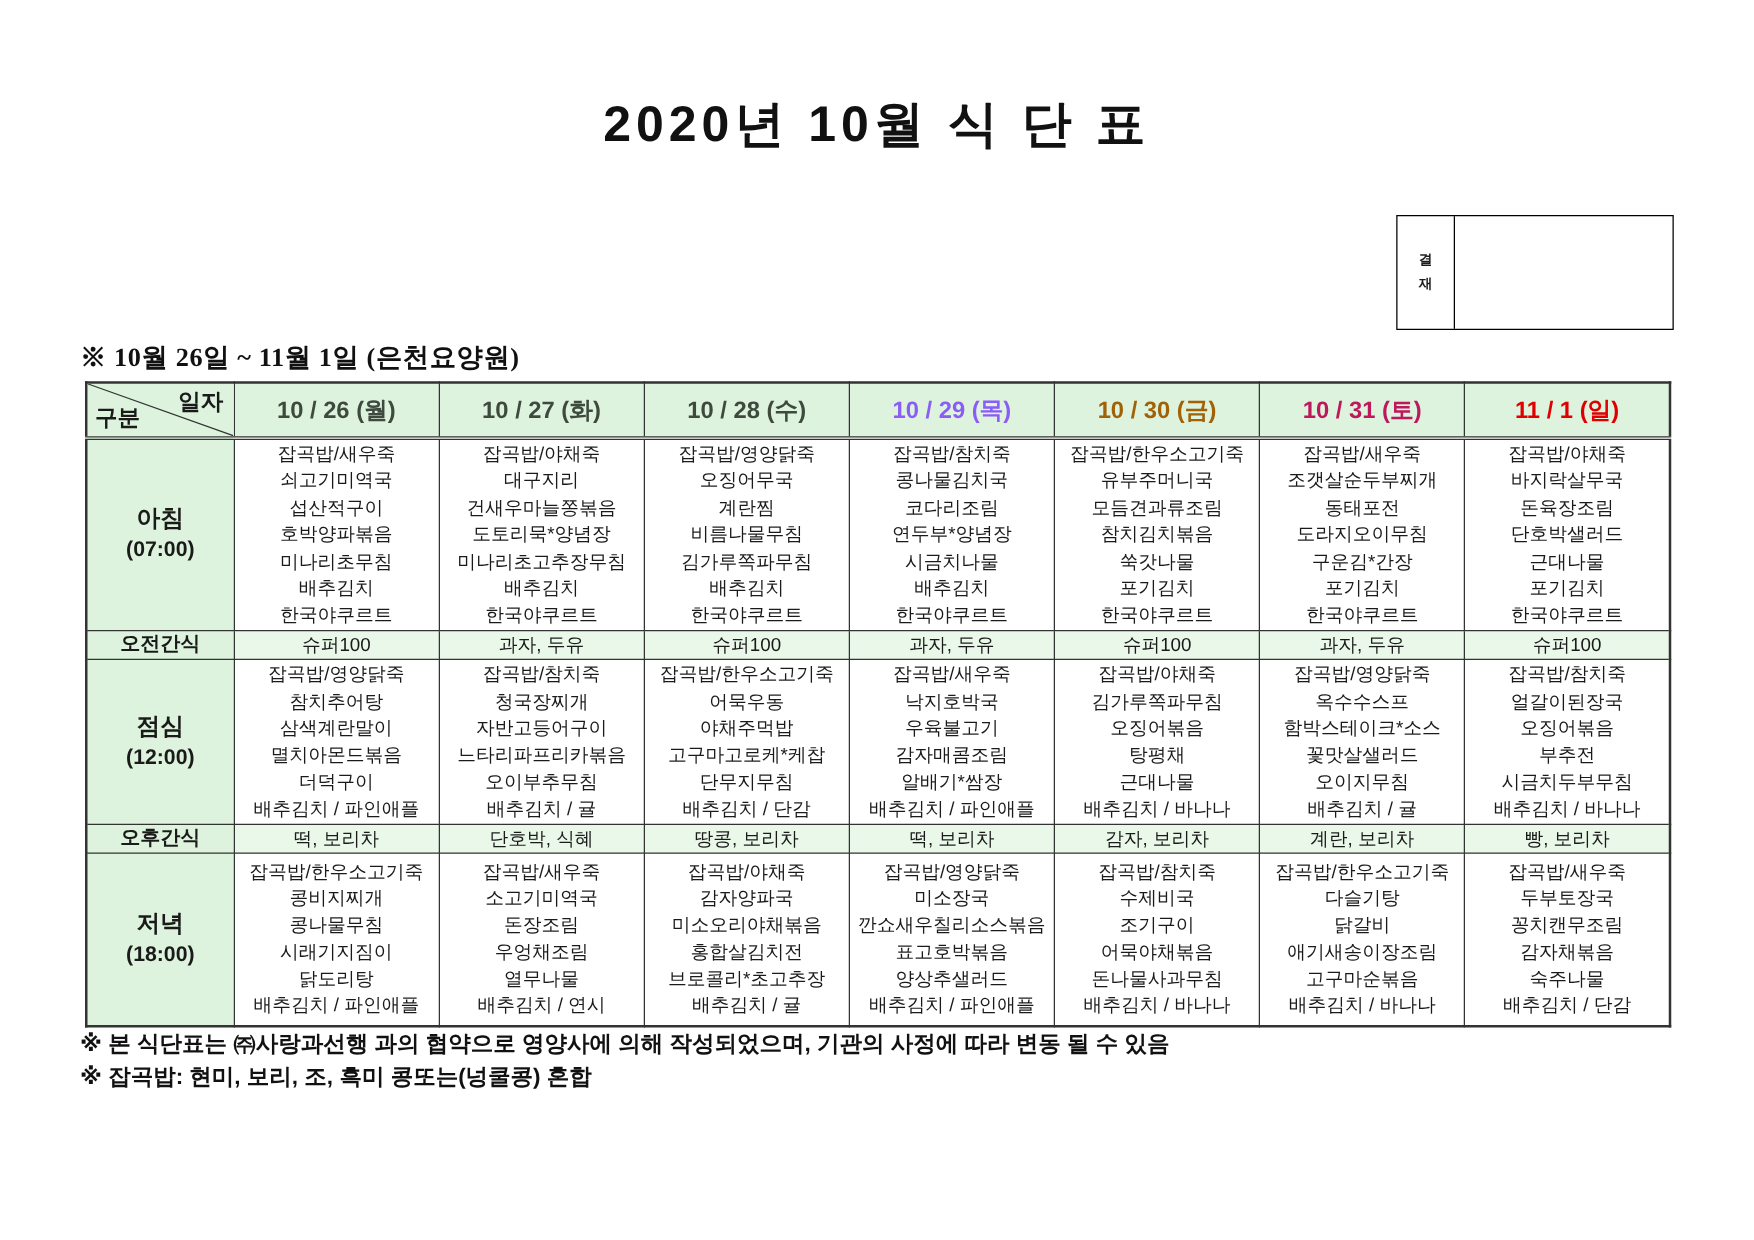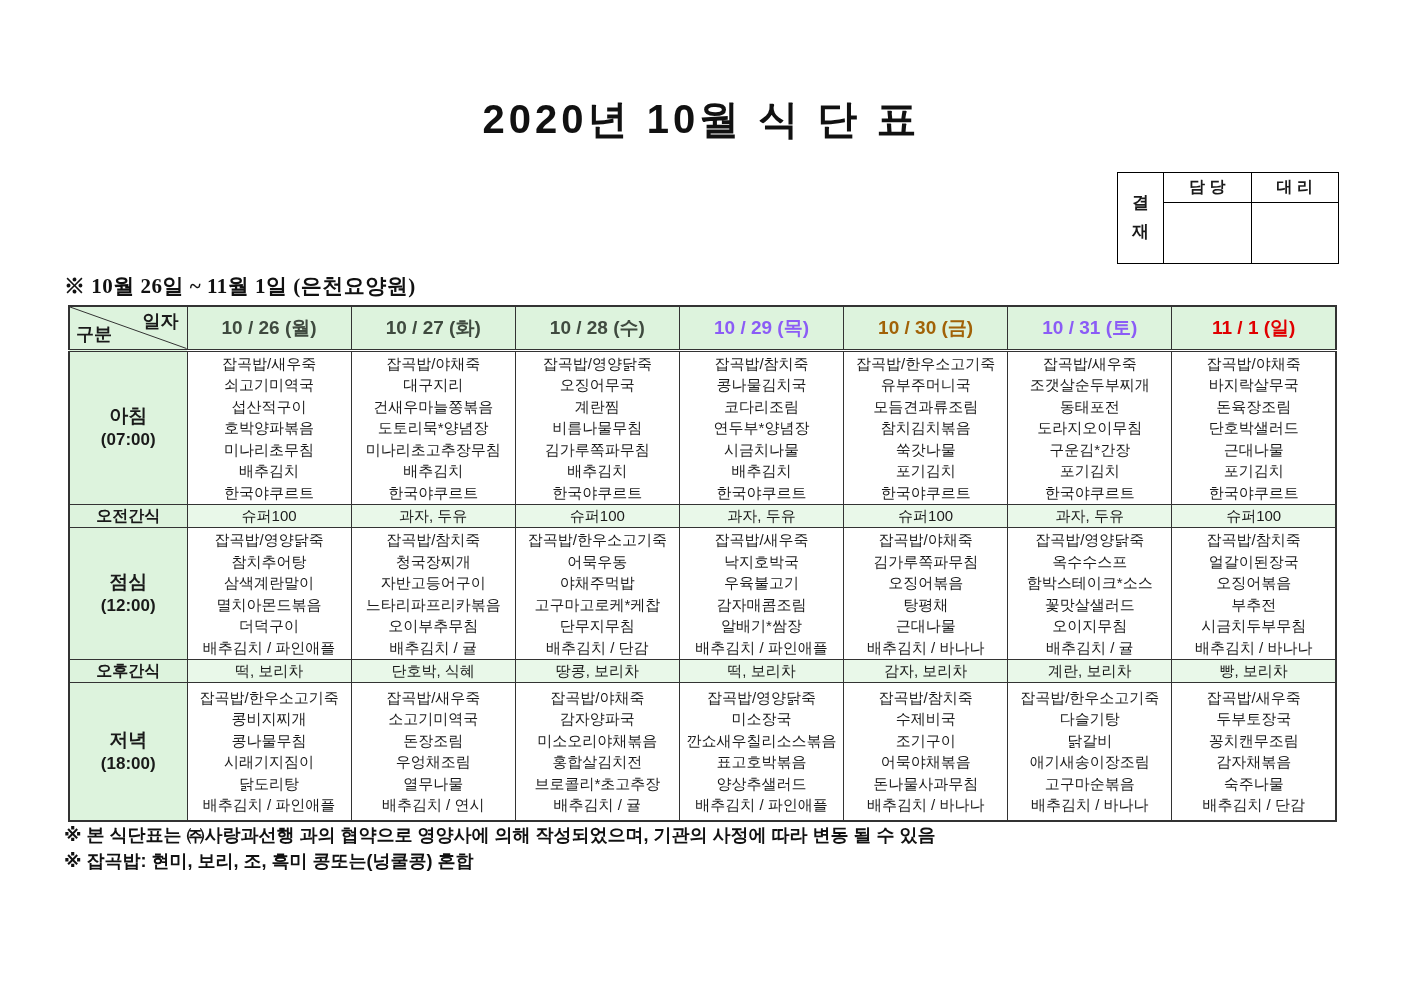--- a/index.html
+++ b/index.html
@@ -8,31 +8,31 @@
     --grid:#333333;
   }
   *{box-sizing:border-box;}
   html,body{margin:0;padding:0;}
   body{
     width:1403px;height:992px;background:#ffffff;
     font-family:"Liberation Sans","DejaVu Sans",sans-serif;
     color:#1a1a1a;position:relative;overflow:hidden;
   }
   .page-title{
-    position:absolute;top:92px;left:0;width:100%;
+    position:absolute;top:72px;left:0;width:100%;
     text-align:center;font-size:40px;font-weight:bold;letter-spacing:4px;color:#111;
   }
   
   .approval{
     position:absolute;top:172px;left:1117px;width:222px;height:92px;
     border:1px solid #000;display:flex;background:#fff;
   }
   .approval .stamp-label{
     width:46px;border-right:1px solid #000;display:flex;align-items:center;justify-content:center;
-    font-size:17px;font-weight:bold;word-break:break-all;line-height:1.7;text-align:center;
+    font-size:11px;font-weight:bold;word-break:break-all;line-height:1.7;text-align:center;
     padding:0 14px;
   }
   .approval .right{flex:1;display:flex;flex-direction:column;}
   .approval .hdr{display:flex;height:30px;border-bottom:1px solid #000;}
   .approval .hdr div{
     flex:1;display:flex;align-items:center;justify-content:center;
     font-size:16px;font-weight:bold;
   }
   .approval .hdr div + div{border-left:1px solid #000;}
   .approval .sig{display:flex;flex:1;}
@@ -77,30 +77,20 @@
     font-size:18px;font-weight:bold;color:#111;line-height:1.45;
   }
 </style>
 </head>
 <body>
 
 <div class="page-title">2020년 10월 식 단 표</div>
 
 <div class="approval">
   <div class="stamp-label">결재</div>
-  <div class="right">
-    <div class="hdr">
-      <div>담 당</div>
-      <div>대 리</div>
-    </div>
-    <div class="sig">
-      <div></div>
-      <div></div>
-    </div>
-  </div>
 </div>
 
 <div class="subtitle">※ 10월 26일 ~ 11월 1일 (은천요양원)</div>
 
 <table class="menu">
   <colgroup>
       <col style="width: 118px;">
       <col>
       <col>
       <col>
@@ -116,21 +106,21 @@
           <line x1="0" y1="0" x2="100" y2="100" stroke="#333" stroke-width="1" vector-effect="non-scaling-stroke"></line>
         </svg>
         <span class="corner-top">일자</span>
         <span class="corner-bottom">구분</span>
       </th>
     <th style="color: rgb(63, 74, 63);">10 / 26 (월)</th>
         <th style="color: rgb(63, 74, 63);">10 / 27 (화)</th>
         <th style="color: rgb(63, 74, 63);">10 / 28 (수)</th>
         <th style="color: #8b5cf6;">10 / 29 (목)</th>
         <th style="color: #a16207;">10 / 30 (금)</th>
-        <th style="color: #8b5cf6;">10 / 31 (토)</th>
+        <th style="color: #be185d;">10 / 31 (토)</th>
         <th style="color: rgb(224, 0, 0);">11 / 1 (일)</th>
       </tr>
   </thead>
   <tbody>
       <tr class="meal-row" style="height: 152px;">
         <th class="label-cell">
           <div>아침</div>
           <div class="time">(07:00)</div>
         </th>
         <td>

